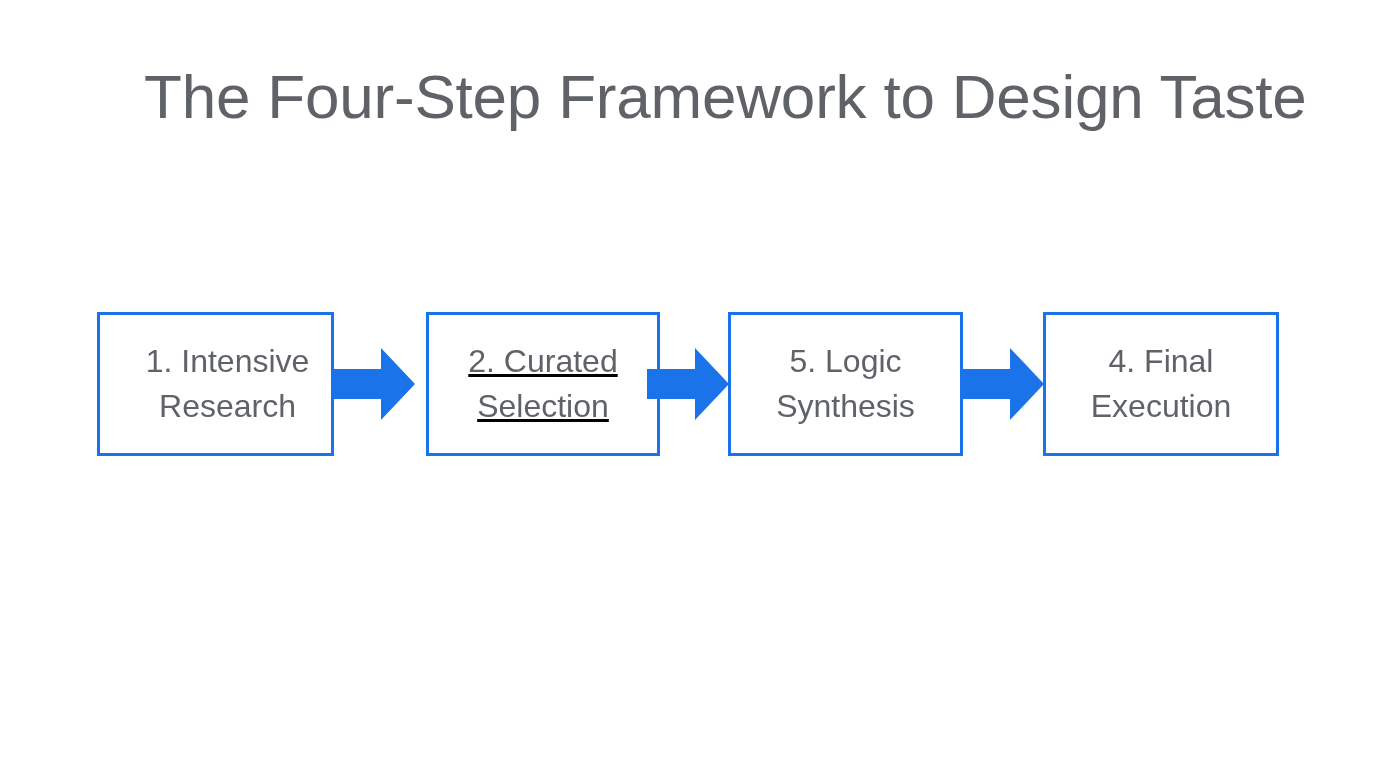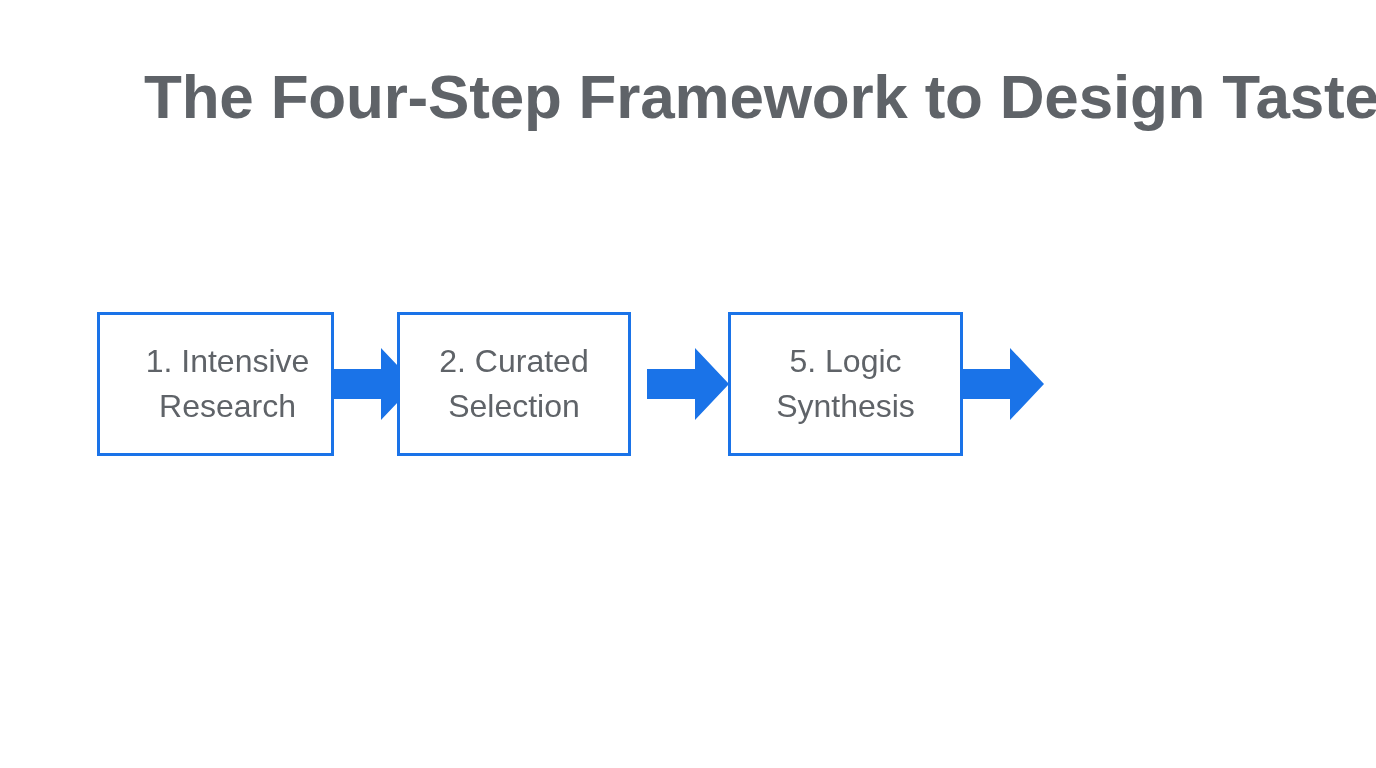--- a/index.html
+++ b/index.html
@@ -26,21 +26,21 @@
 
   
   #slide-title {
     position: absolute;
     left: 144px;
     top: 57px;
     width: 1120px;
     height: 80px;
     font-size: 62px;
     line-height: 80px;
-    font-weight: 700;
+    font-weight: 400;
     color: #5f6368;
     white-space: nowrap;
     letter-spacing: -0.2px;
   }
 
   
   #flow {
     position: absolute;
     left: 0;
     top: 312px;
@@ -64,21 +64,21 @@
     font-size: 32px;
     line-height: 45px;
     color: #5f6368;
     text-align: center;
     font-weight: 400;
     white-space: pre-line;
     padding: 0 6px;
   }
 
   #step-0 { left: 97px;   width: 237px; padding-left: 24px; }
-  #step-1 { left: 397px;  width: 234px; }
+  #step-1 { left: 426px;  width: 234px; text-decoration: underline; }
   #step-2 { left: 728px;  width: 235px; }
   #step-3 { left: 1043px; width: 236px; }
 
   
   .flow-arrow {
     position: absolute;
     top: 36px;          
     height: 72px;
   }
   .flow-arrow svg {
@@ -126,15 +126,19 @@
       <div class="step-label">5. Logic
 Synthesis</div>
     </div>
 
     <div class="flow-arrow" id="arrow-2">
       <svg viewBox="0 0 82 72" preserveAspectRatio="none" aria-hidden="true">
         <polygon points="0,21 48,21 48,0 82,36 48,72 48,51 0,51" fill="#1a73e8"></polygon>
       </svg>
     </div>
 
+    <div class="step-box" id="step-3">
+      <div class="step-label">4. Final
+Execution</div>
+    </div>
 
   </div>
 </div>
 
 </body></html>

